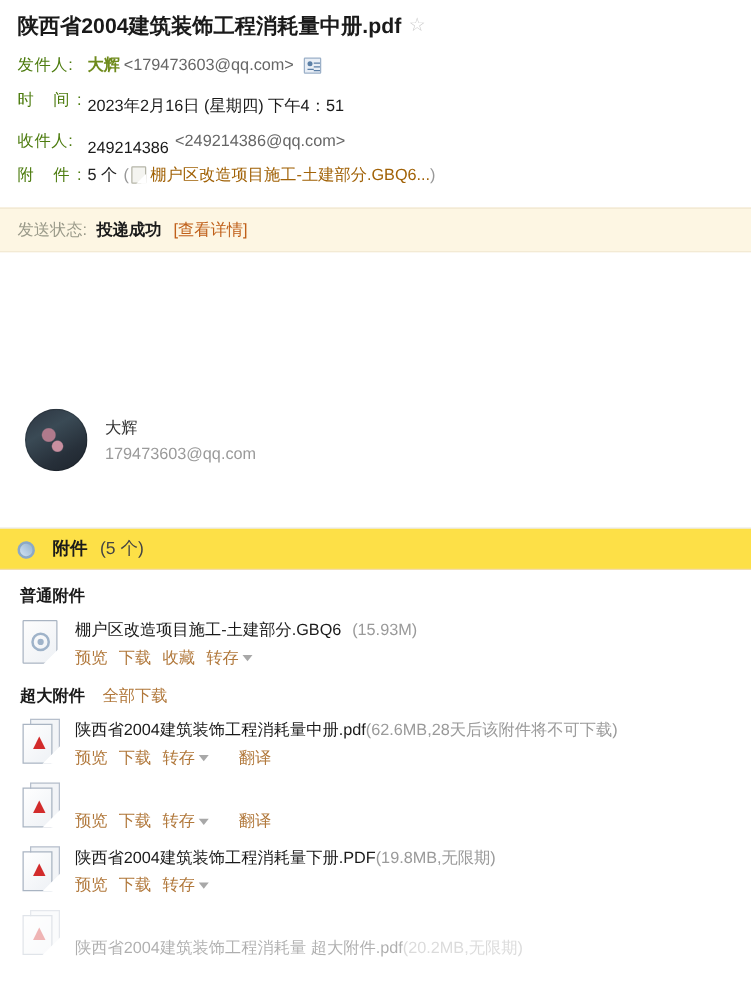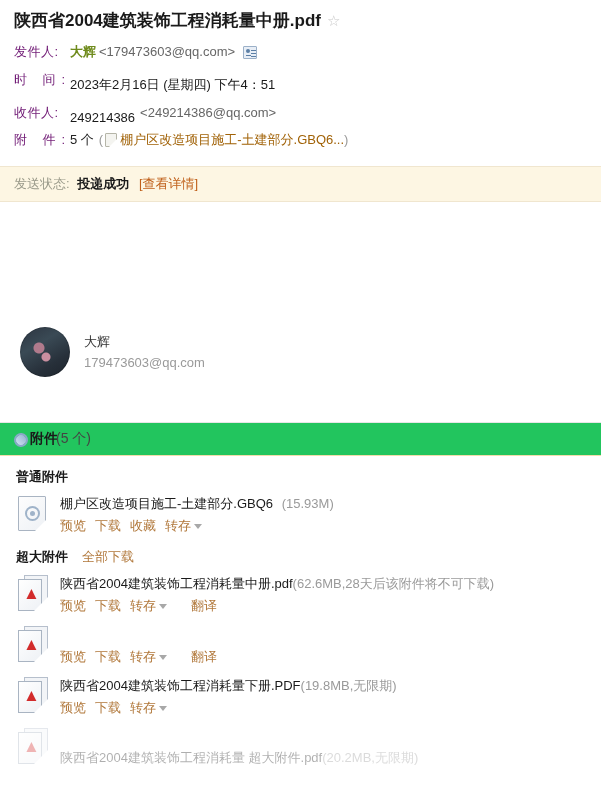--- a/index.html
+++ b/index.html
@@ -36,21 +36,21 @@
 
   .meta-row {
     display: flex;
     align-items: center;
     font-size: 13px;
     line-height: 22px;
     color: #222;
     white-space: nowrap;
   }
   .meta-label {
-    color: #701a75;
+    color: #4d7c0f;
     width: 56px;
     flex: 0 0 56px;
     letter-spacing: 0.5px;
   }
   .meta-label.spaced { letter-spacing: 6px; }
   .sender-name { color: #6f8b1c; font-weight: bold; margin-right: 3px; }
   .addr { color: #666; text-align: right; }
   .addr-strong { color: #1a1a1a; margin-top: 11px; }
   .contact-card-icon {
     display: inline-block; width: 14px; height: 13px; margin-left: 8px;
@@ -118,26 +118,26 @@
   .sender-info { display: flex; flex-direction: column; gap: 5px; }
   .sender-disp-name { font-size: 13px; color: #333; line-height: 16px; }
   .sender-disp-mail { font-size: 13px; color: #9a9a9a; line-height: 16px; }
 
   
   .att-panel {
     border-top: 1px solid #e6e6e6;
     background: #fff;
   }
   .att-head {
-    background: #22c55e;
+    background: #fde047;
     border-bottom: 1px solid #f3dcab;
     padding: 7px 0 7px 14px;
     display: flex;
     align-items: center;
-    gap: 2px;
+    gap: 14px;
     font-size: 14px;
   }
   .clip-icon {
     display: inline-block; width: 14px; height: 14px;
     transform: rotate(-40deg);
     border: 2px solid #8aa8c8;
     border-radius: 7px;
     position: relative; top: 1px;
     background: linear-gradient(90deg,#c9dcee,#9db9d4);
   }

